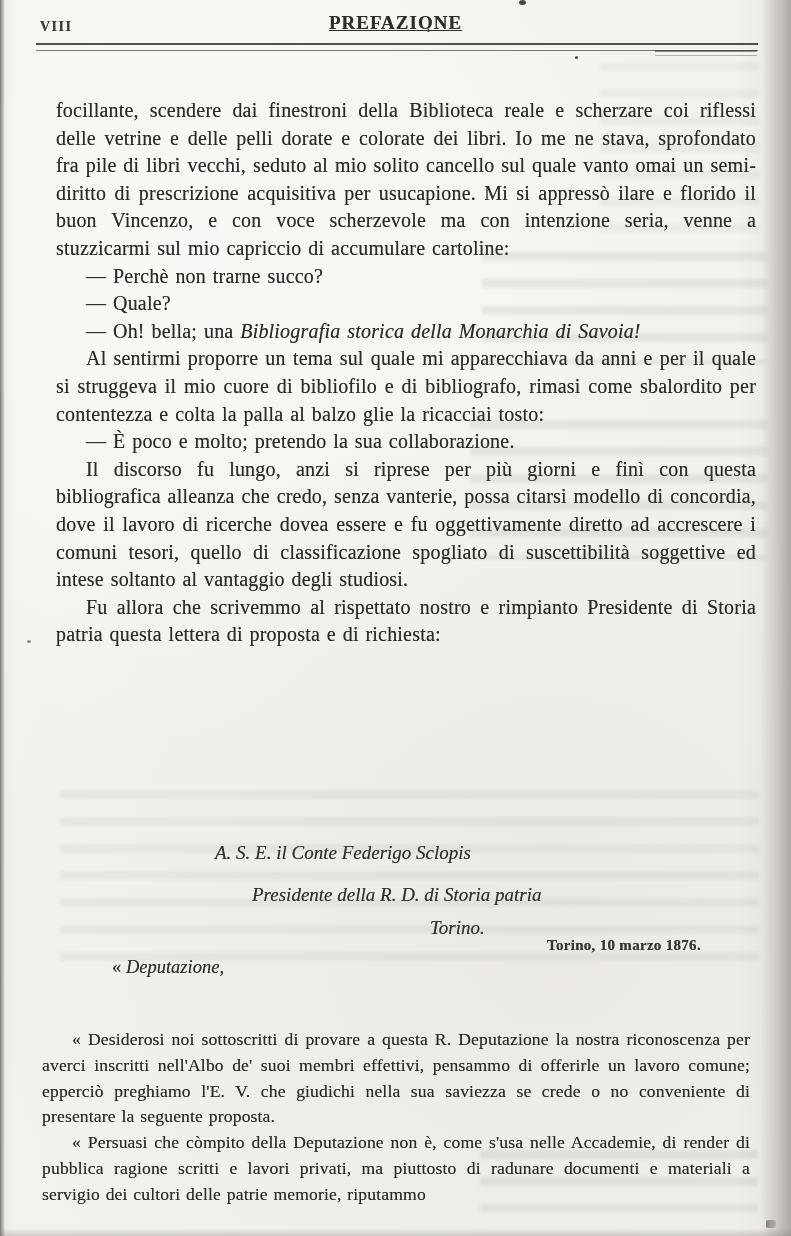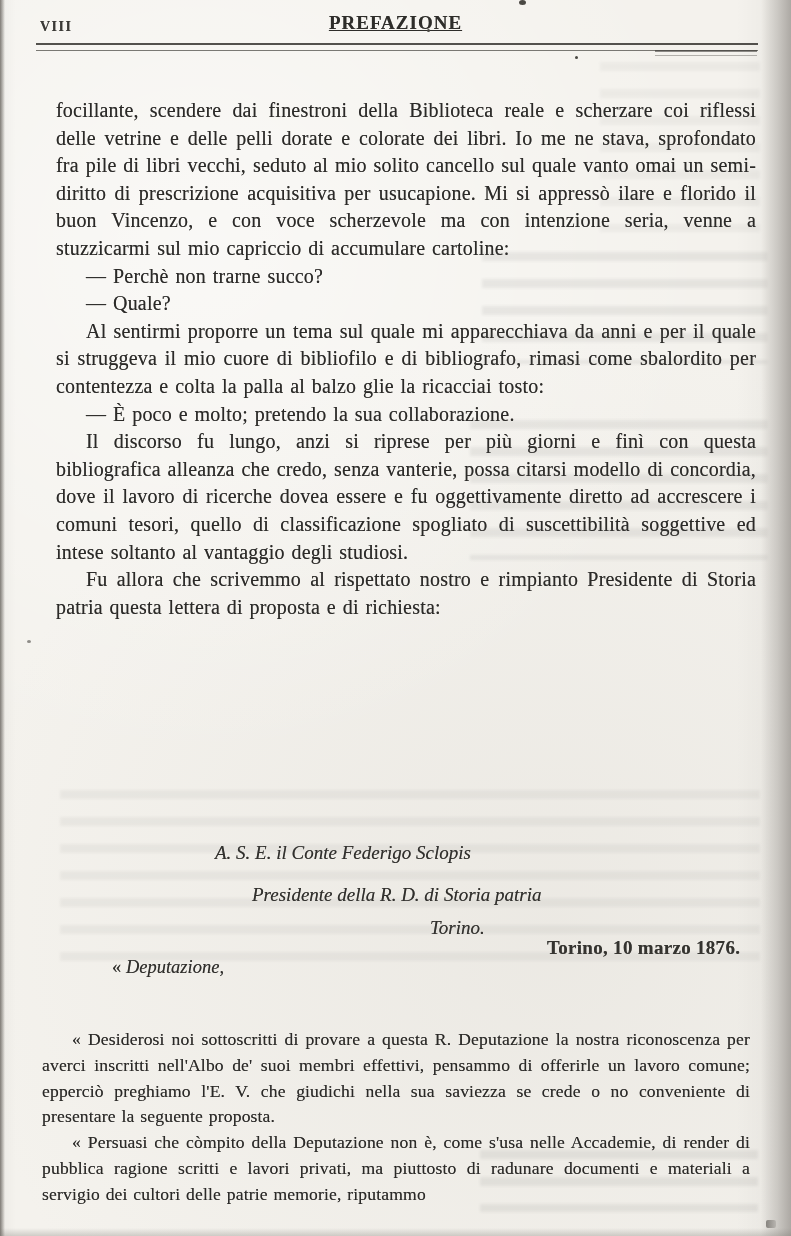--- a/index.html
+++ b/index.html
@@ -29,21 +29,21 @@
         word-spacing:1.6px;letter-spacing:0.2px;margin-top:36px;}
   .main p{margin:0;}
   .ind{text-indent:30px;}
 
   
   .addr{position:absolute;top:836px;left:0;width:100%;font-style:italic;font-size:19px;line-height:33px;color:#302f2c;}
   .addr .l1{margin-left:215px;}
   .addr .l2{margin-left:252px;margin-top:9px;}
   .addr .l3{margin-left:430px;}
 
-  .dateline{position:absolute;top:937px;left:547px;font-size:19px;font-weight:600;letter-spacing:0.3px;color:#34332f;}
+  .dateline{position:absolute;top:937px;left:547px;font-size:15px;font-weight:600;letter-spacing:0.3px;color:#34332f;}
   .salutation{position:absolute;top:957px;left:112px;font-size:18.5px;color:#302f2c;}
   .salutation em{font-style:italic;}
 
   .letterbody{position:absolute;top:1027px;left:42px;width:708px;
         font-size:17.6px;line-height:25.8px;text-align:justify;
         word-spacing:1.2px;letter-spacing:0.15px;}
   .letterbody p{margin:0;}
 
   
   .edge-left{position:absolute;left:0;top:0;width:5px;height:100%;
@@ -73,20 +73,21 @@
 
   <div class="pagenum soft">VIII</div>
   <div class="runtitle soft">PREFAZIONE</div>
   <div class="rule"></div>
   <div class="rule-echo"></div>
 
   <div class="main soft">
     <p>focillante, scendere dai finestroni della Biblioteca reale e scherzare coi riflessi delle vetrine e delle pelli dorate e colorate dei libri. Io me ne stava, sprofondato fra pile di libri vecchi, seduto al mio solito cancello sul quale vanto omai un semi-diritto di prescrizione acquisitiva per usucapione. Mi si appressò ilare e florido il buon Vincenzo, e con voce scherzevole ma con intenzione seria, venne a stuzzicarmi sul mio capriccio di accumulare cartoline:</p>
     <p class="ind">— Perchè non trarne succo?</p>
     <p class="ind">— Quale?</p>
+    <p class="ind"><span>— Oh! bella; una </span><em>Bibliografia storica della Monarchia di Savoia!</em></p>
     <p class="ind">Al sentirmi proporre un tema sul quale mi apparecchiava da anni e per il quale si struggeva il mio cuore di bibliofilo e di bibliografo, rimasi come sbalordito per contentezza e colta la palla al balzo glie la ricacciai tosto:</p>
     <p class="ind">— È poco e molto; pretendo la sua collaborazione.</p>
     <p class="ind">Il discorso fu lungo, anzi si riprese per più giorni e finì con questa bibliografica alleanza che credo, senza vanterie, possa citarsi modello di concordia, dove il lavoro di ricerche dovea essere e fu oggettivamente diretto ad accrescere i comuni tesori, quello di classificazione spogliato di suscettibilità soggettive ed intese soltanto al vantaggio degli studiosi.</p>
     <p class="ind">Fu allora che scrivemmo al rispettato nostro e rimpianto Presidente di Storia patria questa lettera di proposta e di richiesta:</p>
   </div>
 
   <div class="addr soft">
     <div class="l1">A. S. E. il Conte Federigo Sclopis</div>
     <div class="l2">Presidente della R. D. di Storia patria</div>
     <div class="l3">Torino.</div>

